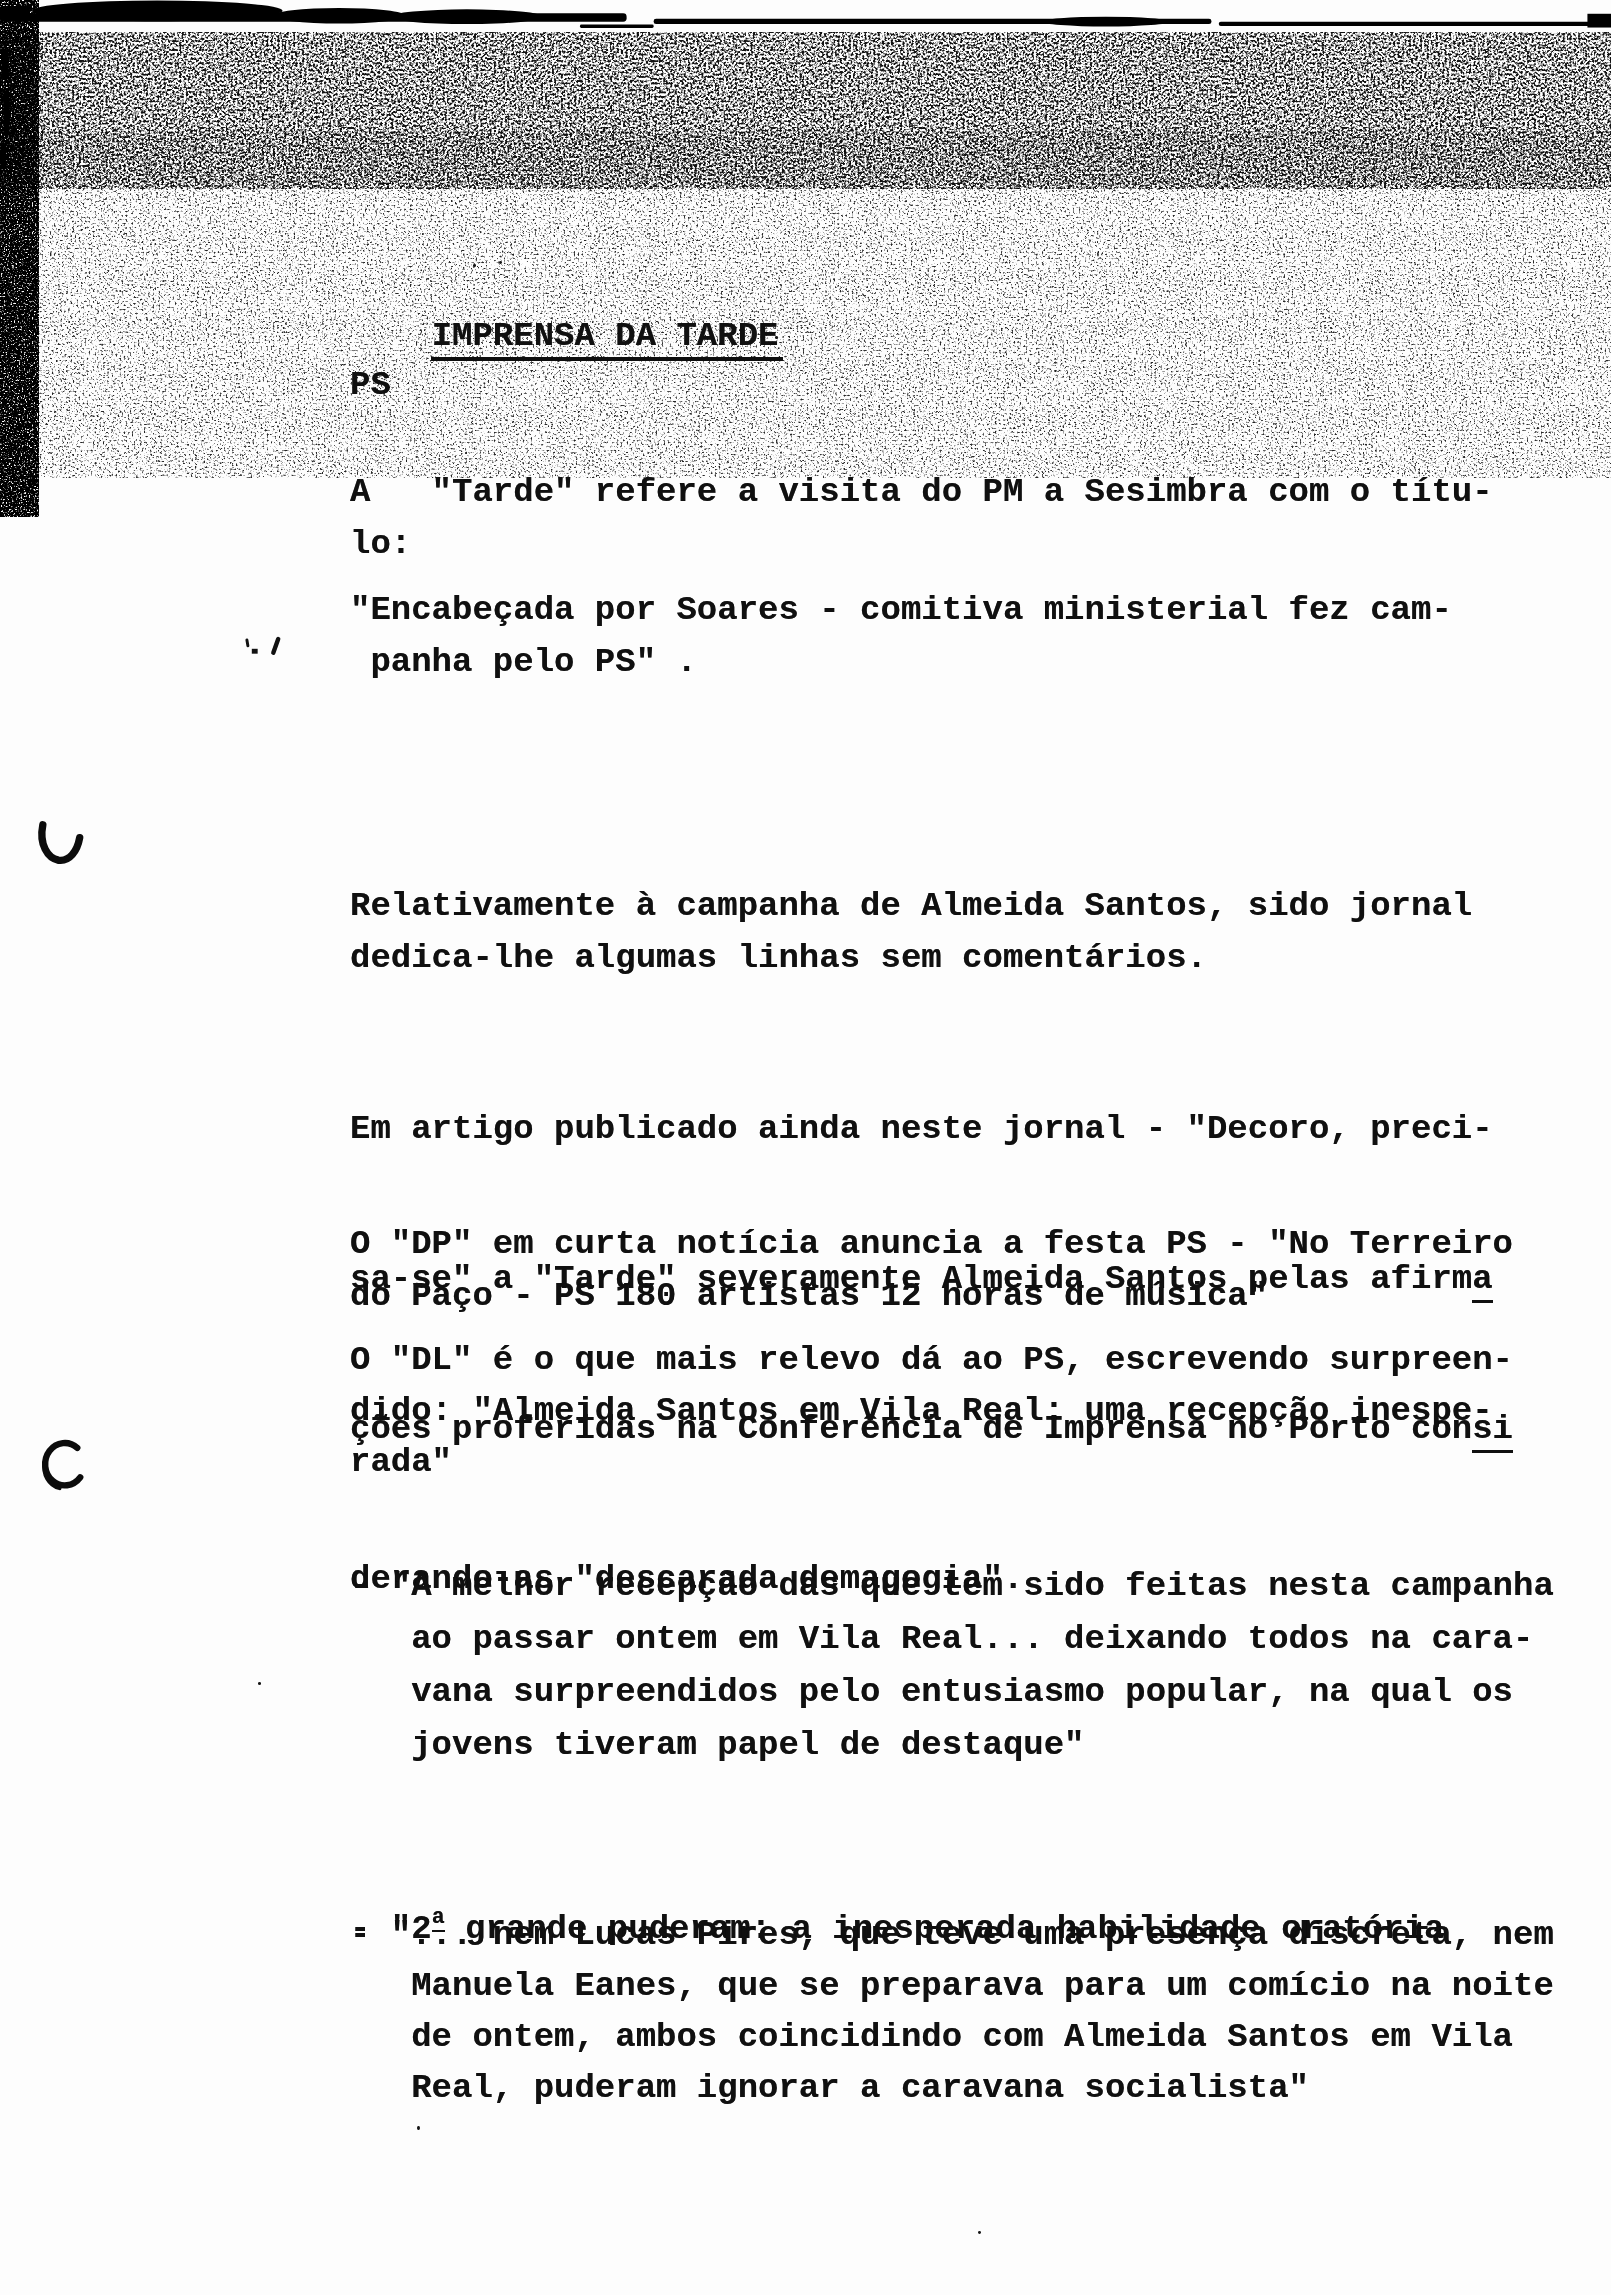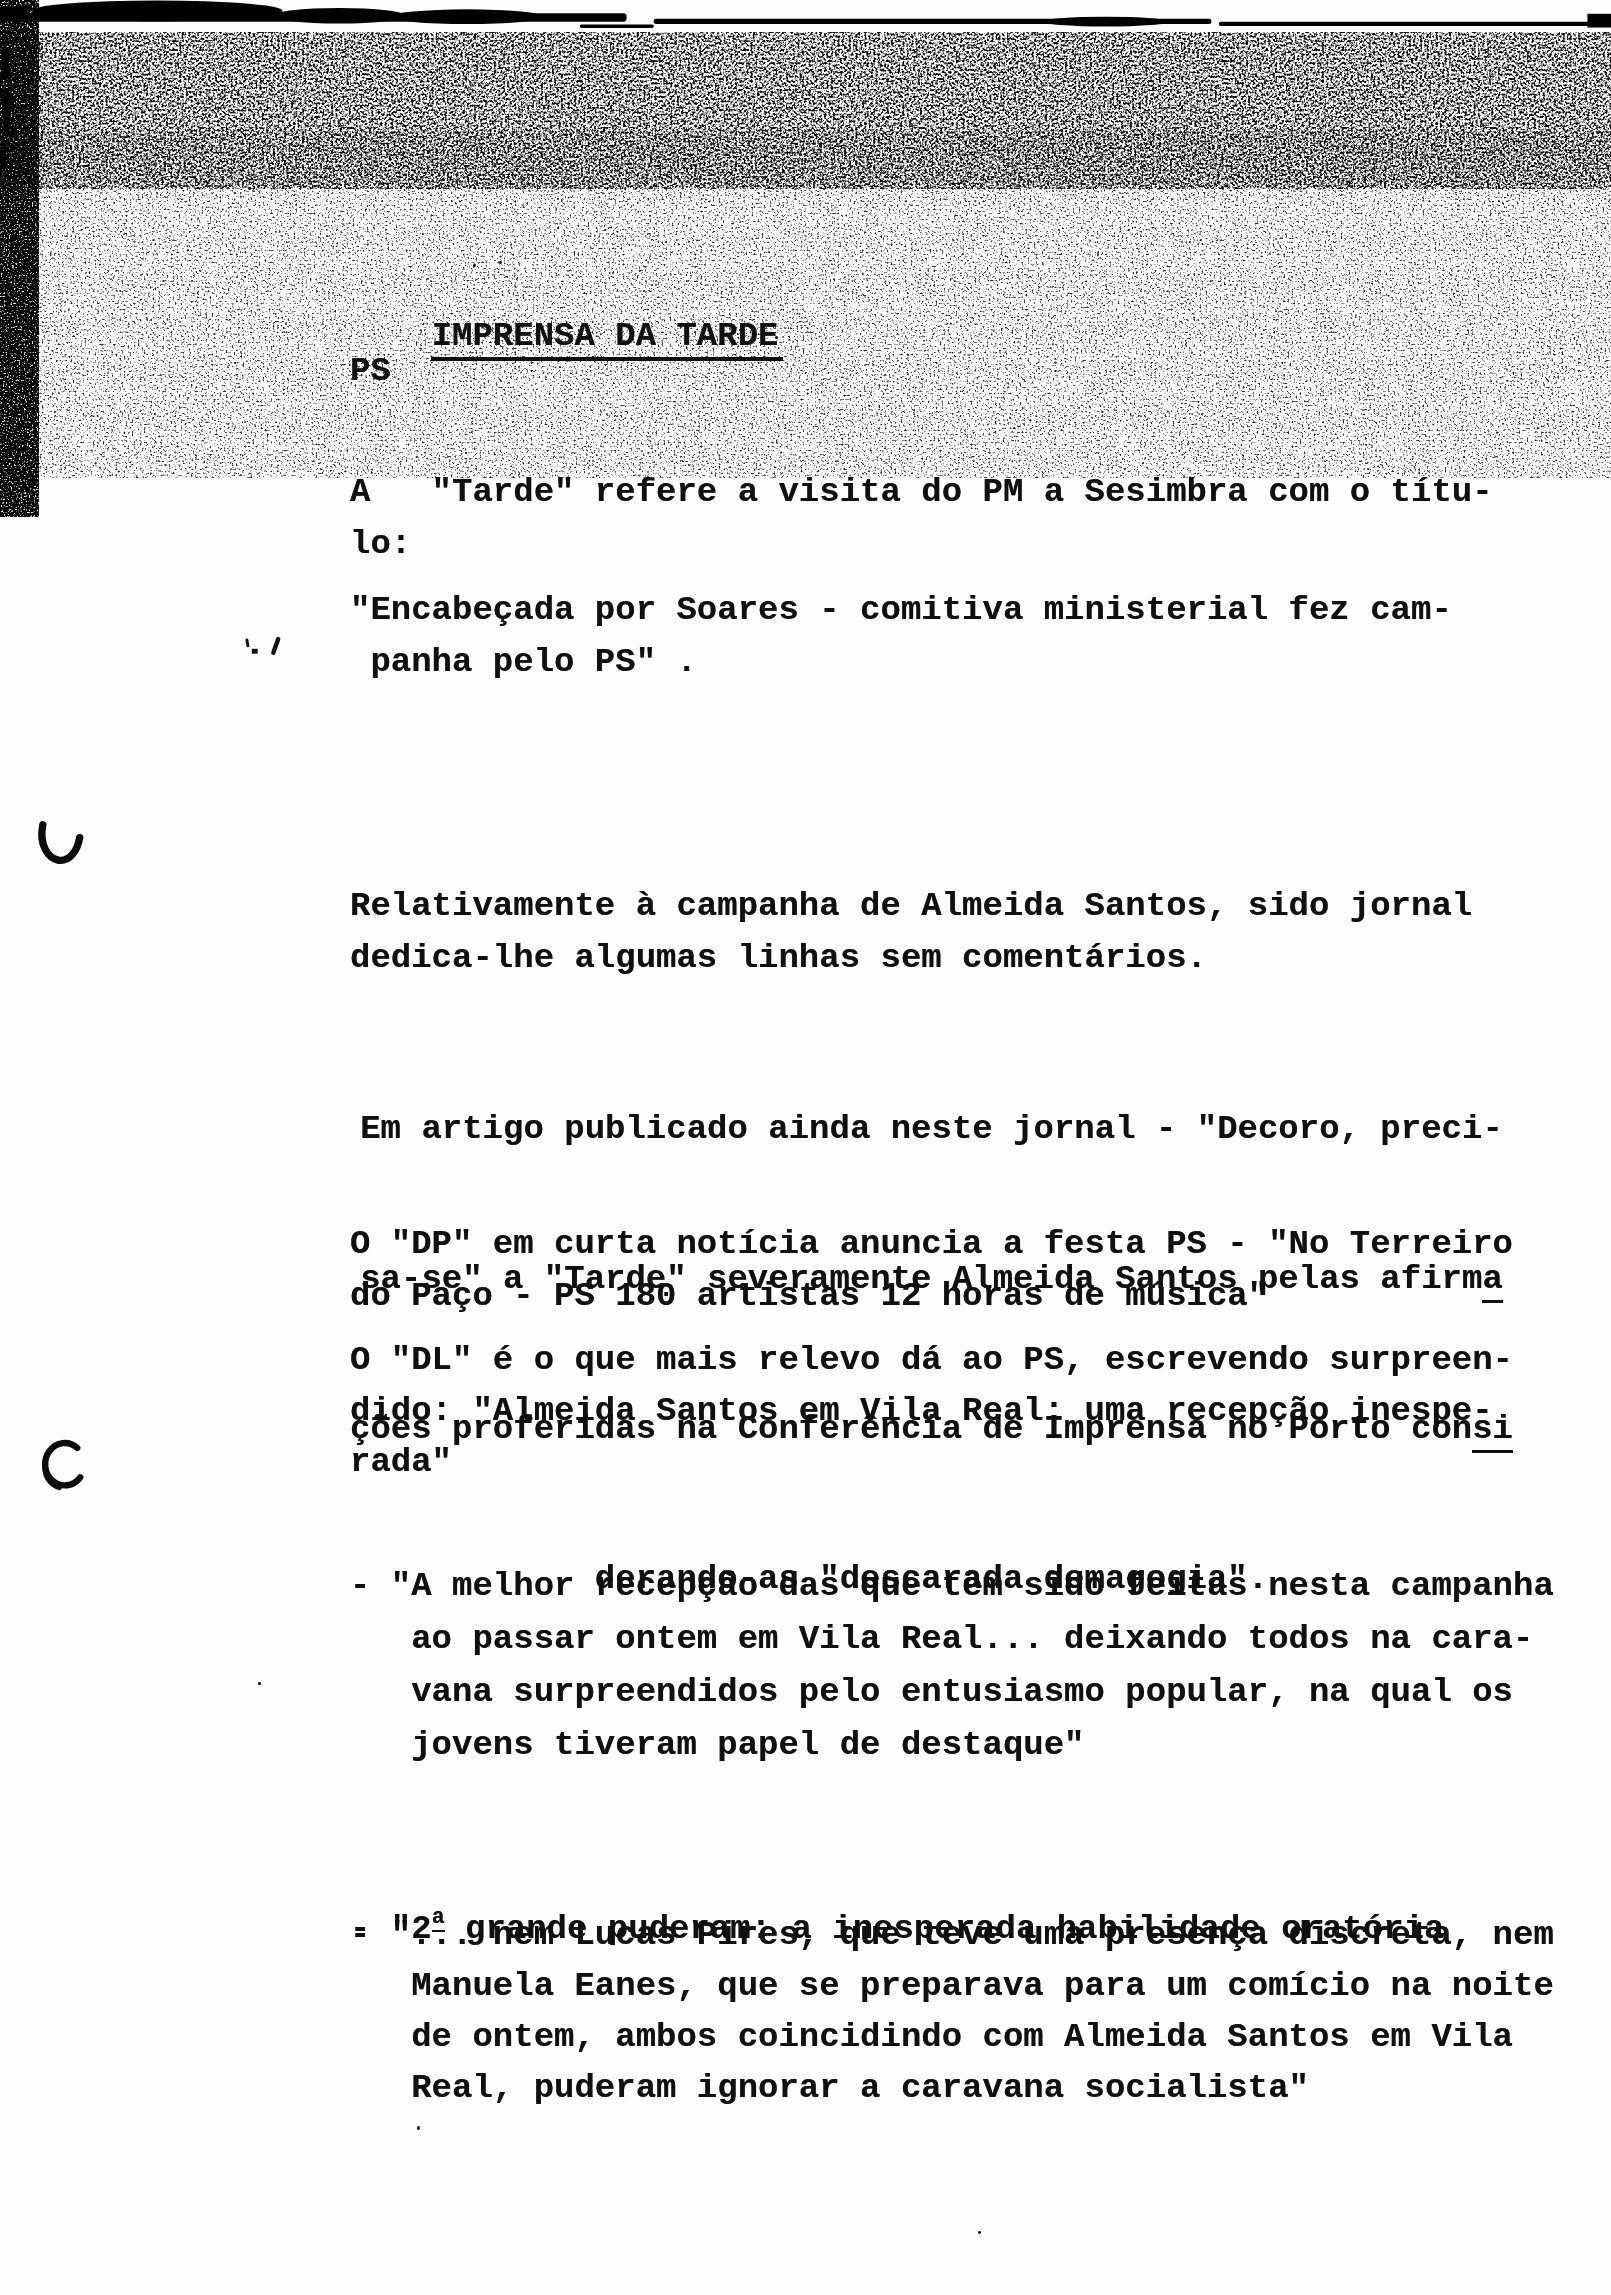--- a/index.html
+++ b/index.html
@@ -22,21 +22,21 @@
     white-space: pre;
     letter-spacing: 0;
     text-shadow: 0 0 0.5px rgba(0,0,0,0.55);
   }
   .title-block {
     border-bottom: 4.4px solid #0d0d0d;
     padding: 0 4.9px 2px 1px;
     margin-left: -1px;
     line-height: 41px;
   }
-  .lh102 { line-height: 50px; text-align: center; }
+  .lh102 { line-height: 50px; }
   .lh104 { line-height: 51px; }
   .lh107 { line-height: 53px; }
   .lh103 { line-height: 51px; }
   .u {
     border-bottom: 3.4px solid #101010;
     padding-bottom: 1.5px;
   }
   .sup {
     font-size: 21.6px;
     vertical-align: 14.7px;
@@ -116,21 +116,21 @@
   <span class="dot" style="left:499px;top:261px;width:2.9px;height:2.9px"></span>
   <span class="dot" style="left:775px;top:336px;width:2.9px;height:2.5px"></span>
   <span class="dot" style="left:258px;top:1682px;width:3.4px;height:2.9px"></span>
   <span class="dot" style="left:417px;top:2126px;width:2.9px;height:4.4px"></span>
   <span class="dot" style="left:978px;top:2231px;width:2.9px;height:2.9px"></span>
 
   <div class="para" style="top:258px">
     <span class="title-block">IMPRENSA DA TARDE</span>
   </div>
 
-  <div class="para" style="top:345px">PS</div>
+  <div class="para" style="top:359px">PS</div>
 
   <div class="para" style="top:466px">A   "Tarde" refere a visita do PM a Sesimbra com o títu-
 lo:</div>
 
   <div class="para" style="top:584px">"Encabeçada por Soares - comitiva ministerial fez cam-
  panha pelo PS" .</div>
 
 
   <div class="para" style="top:880px">Relativamente à campanha de Almeida Santos, sido jornal
 dedica-lhe algumas linhas sem comentários.</div>

